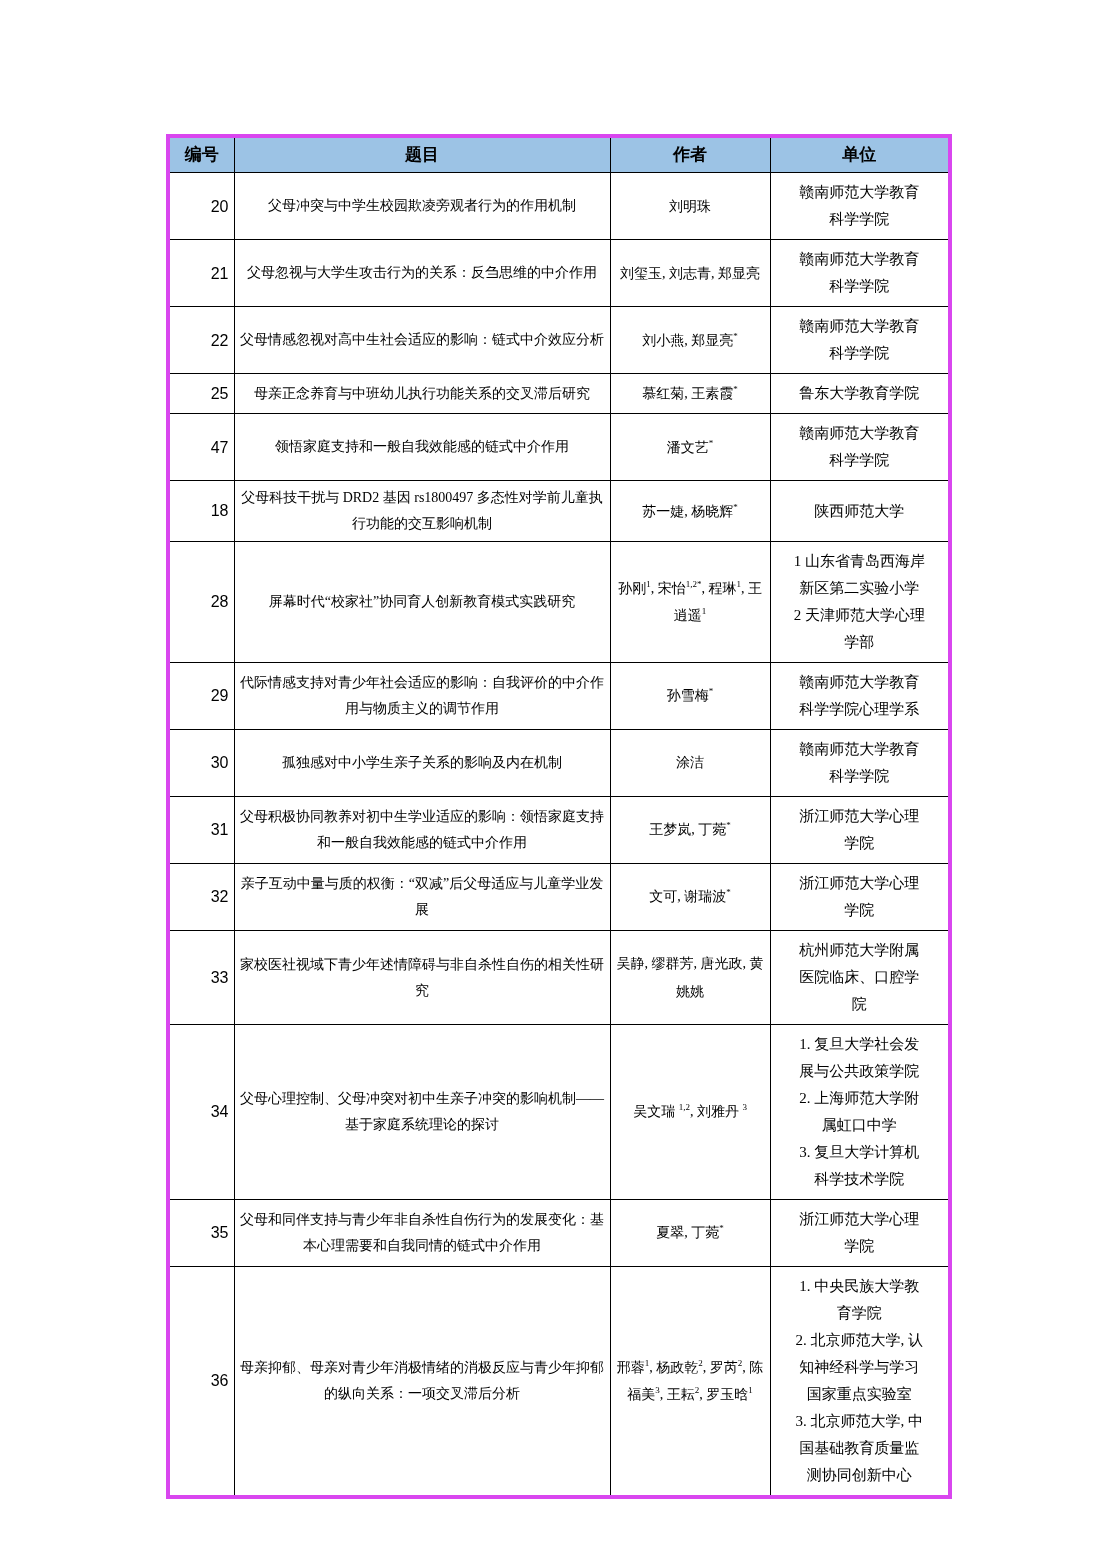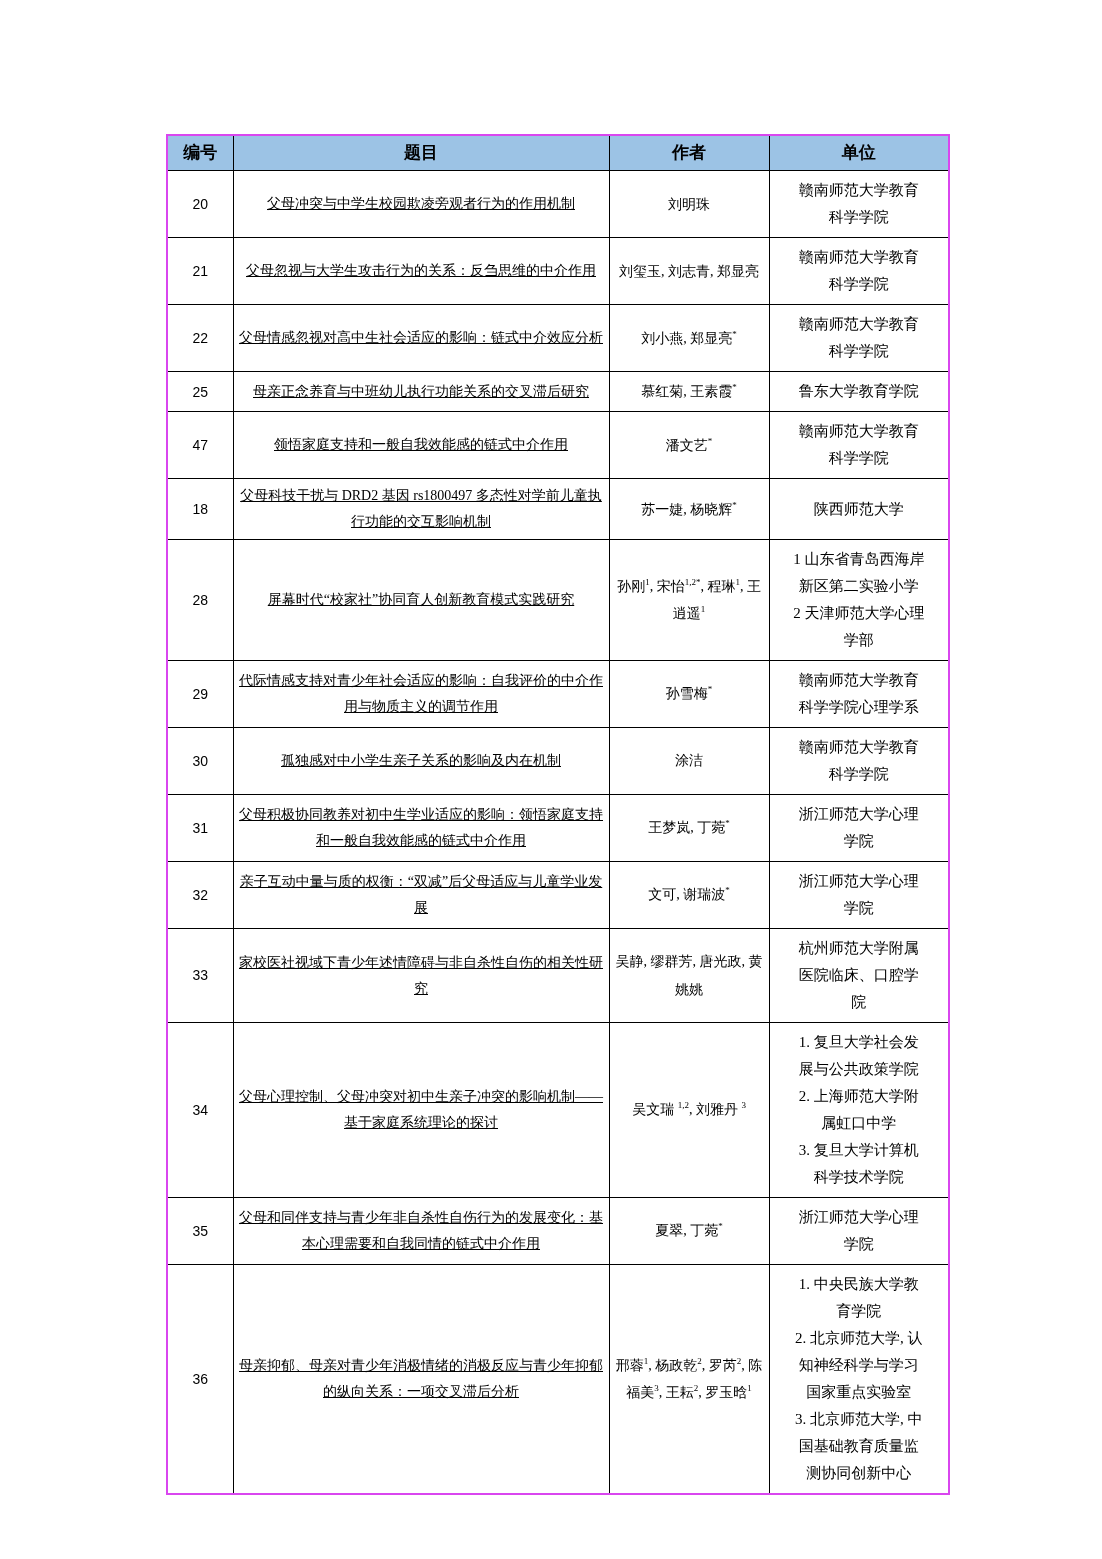--- a/index.html
+++ b/index.html
@@ -11,21 +11,21 @@
     font-family: "Liberation Serif", "DejaVu Serif", serif;
     color: #000000;
   }
   table.papers {
     position: absolute;
     left: 166px;
     top: 134px;
     width: 782px;
     border-collapse: collapse;
     table-layout: fixed;
-    border: 2px solid #d946ef;
+    border: 4px solid #d946ef;
   }
   col.c-id     { width: 66px;  }
   col.c-title  { width: 376px; }
   col.c-author { width: 160px; }
   col.c-unit   { width: 180px; }
   th, td {
     border: 1px solid #000000;
     text-align: center;
     vertical-align: middle;
     padding: 4px 5px;
@@ -34,27 +34,27 @@
   thead th {
     background: #9CC3E5;
     font-weight: bold;
     font-size: 17px;
     line-height: 1.55;
     padding: 4px 3px;
     font-family: "Liberation Serif", "DejaVu Serif", serif;
   }
   td.id-cell {
     font-family: "Liberation Sans", "DejaVu Sans", sans-serif;
-    font-size: 14px;
+    font-size: 16px;
     line-height: 1.6;
+    text-align: right;
   }
   td.title-cell {
     font-size: 14px;
     line-height: 1.85;
-    text-decoration: underline;
   }
   td.author-cell {
     font-size: 14px;
     line-height: 1.95;
   }
   td.unit-cell {
     font-size: 15px;
     line-height: 1.8;
     padding: 6px 22px;
   }

